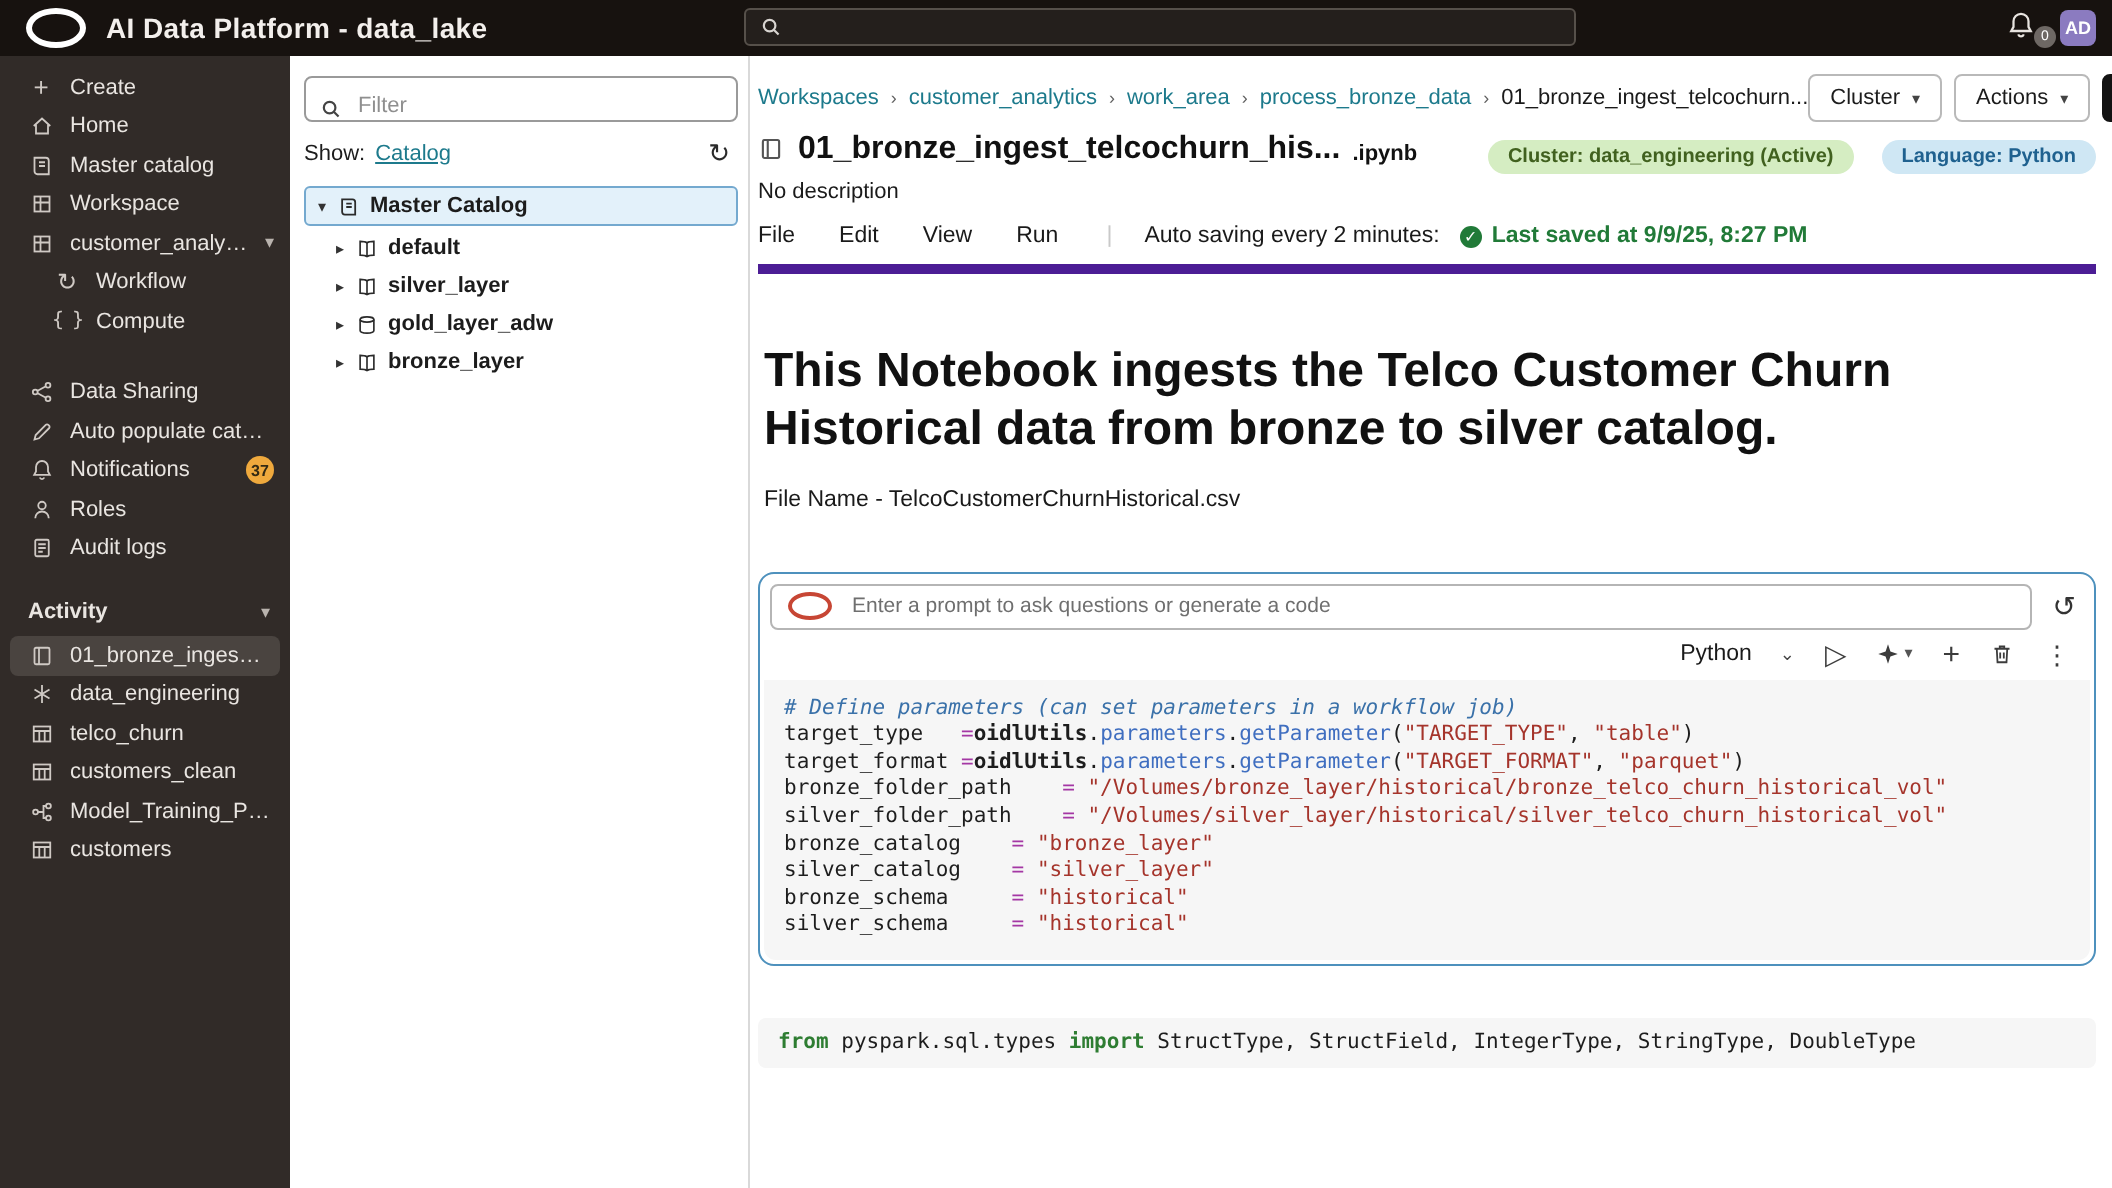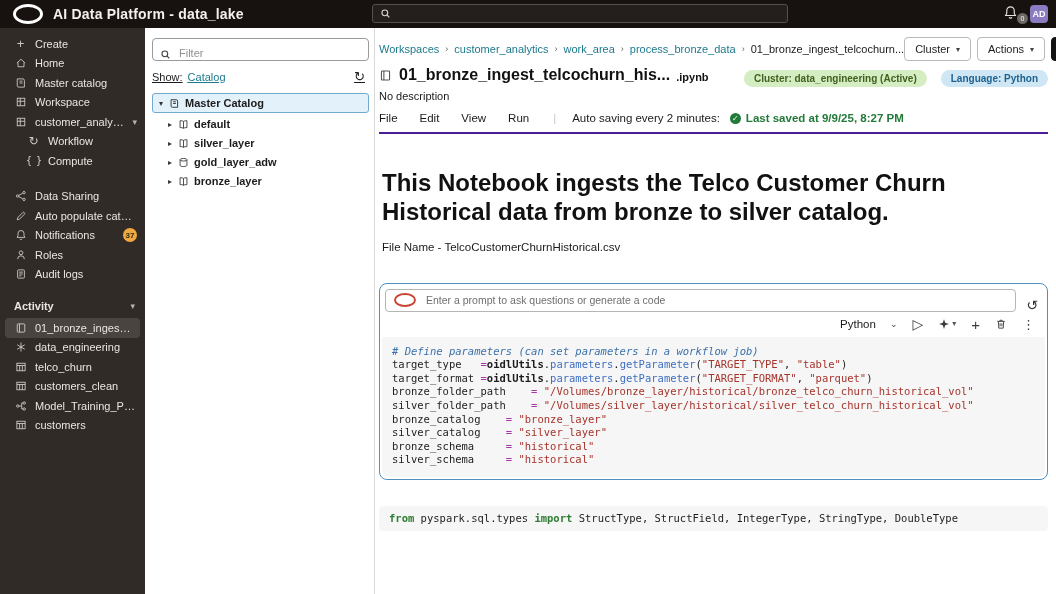--- a/index.html
+++ b/index.html
@@ -35,21 +35,21 @@
     display:flex;align-items:center;justify-content:center;}
   .activity-header{display:flex;align-items:center;justify-content:space-between;padding:16px 10px 6px 14px;font-size:11px;font-weight:700;}
   .activity-header .chev{color:#b9b3ae;font-size:9px;font-weight:400;}
   .braces{font-family:"DejaVu Sans Mono",monospace;font-size:10px;letter-spacing:-1px;}
   
   .panel{background:#fff;border-right:1px solid #d9d9d9;padding:10px 5px 0 7px;box-sizing:border-box;font-size:11px;color:#1c1c1c;overflow:hidden;}
   .filterbox{display:flex;align-items:flex-end;gap:6px;border:1px solid #9a9a9a;border-radius:4px;height:21px;padding:0 7px;background:#fff;}
   .filterbox svg{width:11px;height:11px;stroke:#444;flex:none;}
   .filterbox input{border:none;outline:none;font-size:11px;width:100%;color:#1c1c1c;font-family:inherit;background:transparent;}
   .filterbox input::placeholder{color:#8f8f8f;}
-  .show-row{display:flex;align-items:center;margin-top:9px;gap:5px;text-decoration:underline;}
+  .show-row{display:flex;align-items:center;margin-top:9px;gap:5px;}
   .show-link{color:#1d7a8c;text-decoration:underline;cursor:pointer;}
   .refresh{margin-left:auto;margin-right:4px;color:#2b2b2b;font-size:13px;cursor:pointer;line-height:1;}
   .tree{margin-top:10px;}
   .tree-root{display:flex;align-items:center;gap:5px;background:#e3f1fa;border:1px solid #74a9cf;border-radius:3px;
     height:18px;padding:0 6px;font-weight:700;cursor:pointer;}
   .tree-root .chev{font-size:8px;color:#333;}
   .tree-item{display:flex;align-items:center;gap:5px;height:16px;margin-top:3px;padding-left:16px;font-weight:700;cursor:pointer;}
   .tree-item .chev{font-size:8px;color:#333;}
   .tico{width:12px;height:12px;color:#2b2b2b;display:flex;align-items:center;justify-content:center;}
   .tico svg{width:11px;height:11px;}
@@ -69,34 +69,34 @@
   .nb-title-wrap{display:flex;align-items:center;gap:6px;}
   .nb-icon{color:#555;width:14px;height:14px;}
   .nb-icon svg{width:13px;height:13px;}
   .nb-title{font-size:16px;font-weight:700;color:#111;}
   .nb-ext{font-size:11px;font-weight:700;color:#111;margin-top:3px;}
   .badges{margin-left:auto;display:flex;gap:14px;margin-top:4px;}
   .badge{border-radius:10px;font-size:10px;font-weight:700;padding:3px 10px;white-space:nowrap;}
   .badge.green{background:#d5edc2;color:#41611f;}
   .badge.blue{background:#cfe7f4;color:#1f618f;}
   .no-desc{font-size:11px;color:#1a1a1a;margin-top:3px;}
-  .menu-row{display:flex;align-items:flex-start;margin-top:10px;padding-bottom:8px;border-bottom:2px solid #4c1d95;font-size:11.5px;}
+  .menu-row{display:flex;align-items:flex-start;margin-top:10px;padding-bottom:8px;border-bottom:5px solid #4c1d95;font-size:11.5px;}
   .menu-item{margin-right:22px;cursor:pointer;color:#1a1a1a;}
   .menu-sep{color:#c9c9c9;margin:0 16px 0 2px;}
   .autosave{color:#1a1a1a;}
   .saved{display:flex;align-items:center;gap:5px;margin-left:10px;color:#217a38;font-weight:600;font-size:11.5px;}
   .chk{width:11px;height:11px;border-radius:50%;background:#217a38;color:#fff;font-size:8px;display:flex;
     align-items:center;justify-content:center;}
   .md-h1{font-size:24px;font-weight:600;color:#111;line-height:1.22;margin:34px 0 0 3px;max-width:640px;
     font-family:"Liberation Sans","DejaVu Sans",sans-serif;}
   .md-h1.step{margin-top:33px;max-width:900px;}
   .md-p{font-size:11.5px;color:#1a1a1a;margin:14px 0 0 3px;}
   
   .cell{border:1.5px solid #4e91bd;border-radius:8px;margin-top:30px;background:#fff;overflow:hidden;}
-  .prompt-row{display:flex;align-items:flex-end;padding:5px 6px 2px 5px;gap:7px;}
+  .prompt-row{display:flex;align-items:center;padding:5px 6px 2px 5px;gap:7px;}
   .prompt-box{flex:1;border:1px solid #b5b5b5;border-radius:4px;height:21px;display:flex;align-items:center;
     gap:8px;padding:0 8px;}
   .oracle-red{width:18px;height:10px;border:2.5px solid #c74634;border-radius:50%;flex:none;}
   .prompt-box input{border:none;outline:none;flex:1;font-size:10.5px;color:#1c1c1c;font-family:inherit;background:transparent;}
   .prompt-box input::placeholder{color:#6f6f6f;}
   .hist{color:#333;font-size:14px;line-height:1;cursor:pointer;padding:0 3px;}
   .cell-toolbar{display:flex;align-items:center;justify-content:flex-end;gap:15px;padding:3px 12px 5px 6px;font-size:11.5px;color:#333;}
   .lang-sel{display:flex;align-items:center;gap:14px;cursor:pointer;color:#1a1a1a;}
   .lang-sel .caret{font-size:9px;color:#444;}
   .tool-ic{cursor:pointer;color:#3c3c3c;font-size:12px;line-height:1;display:flex;align-items:center;}

